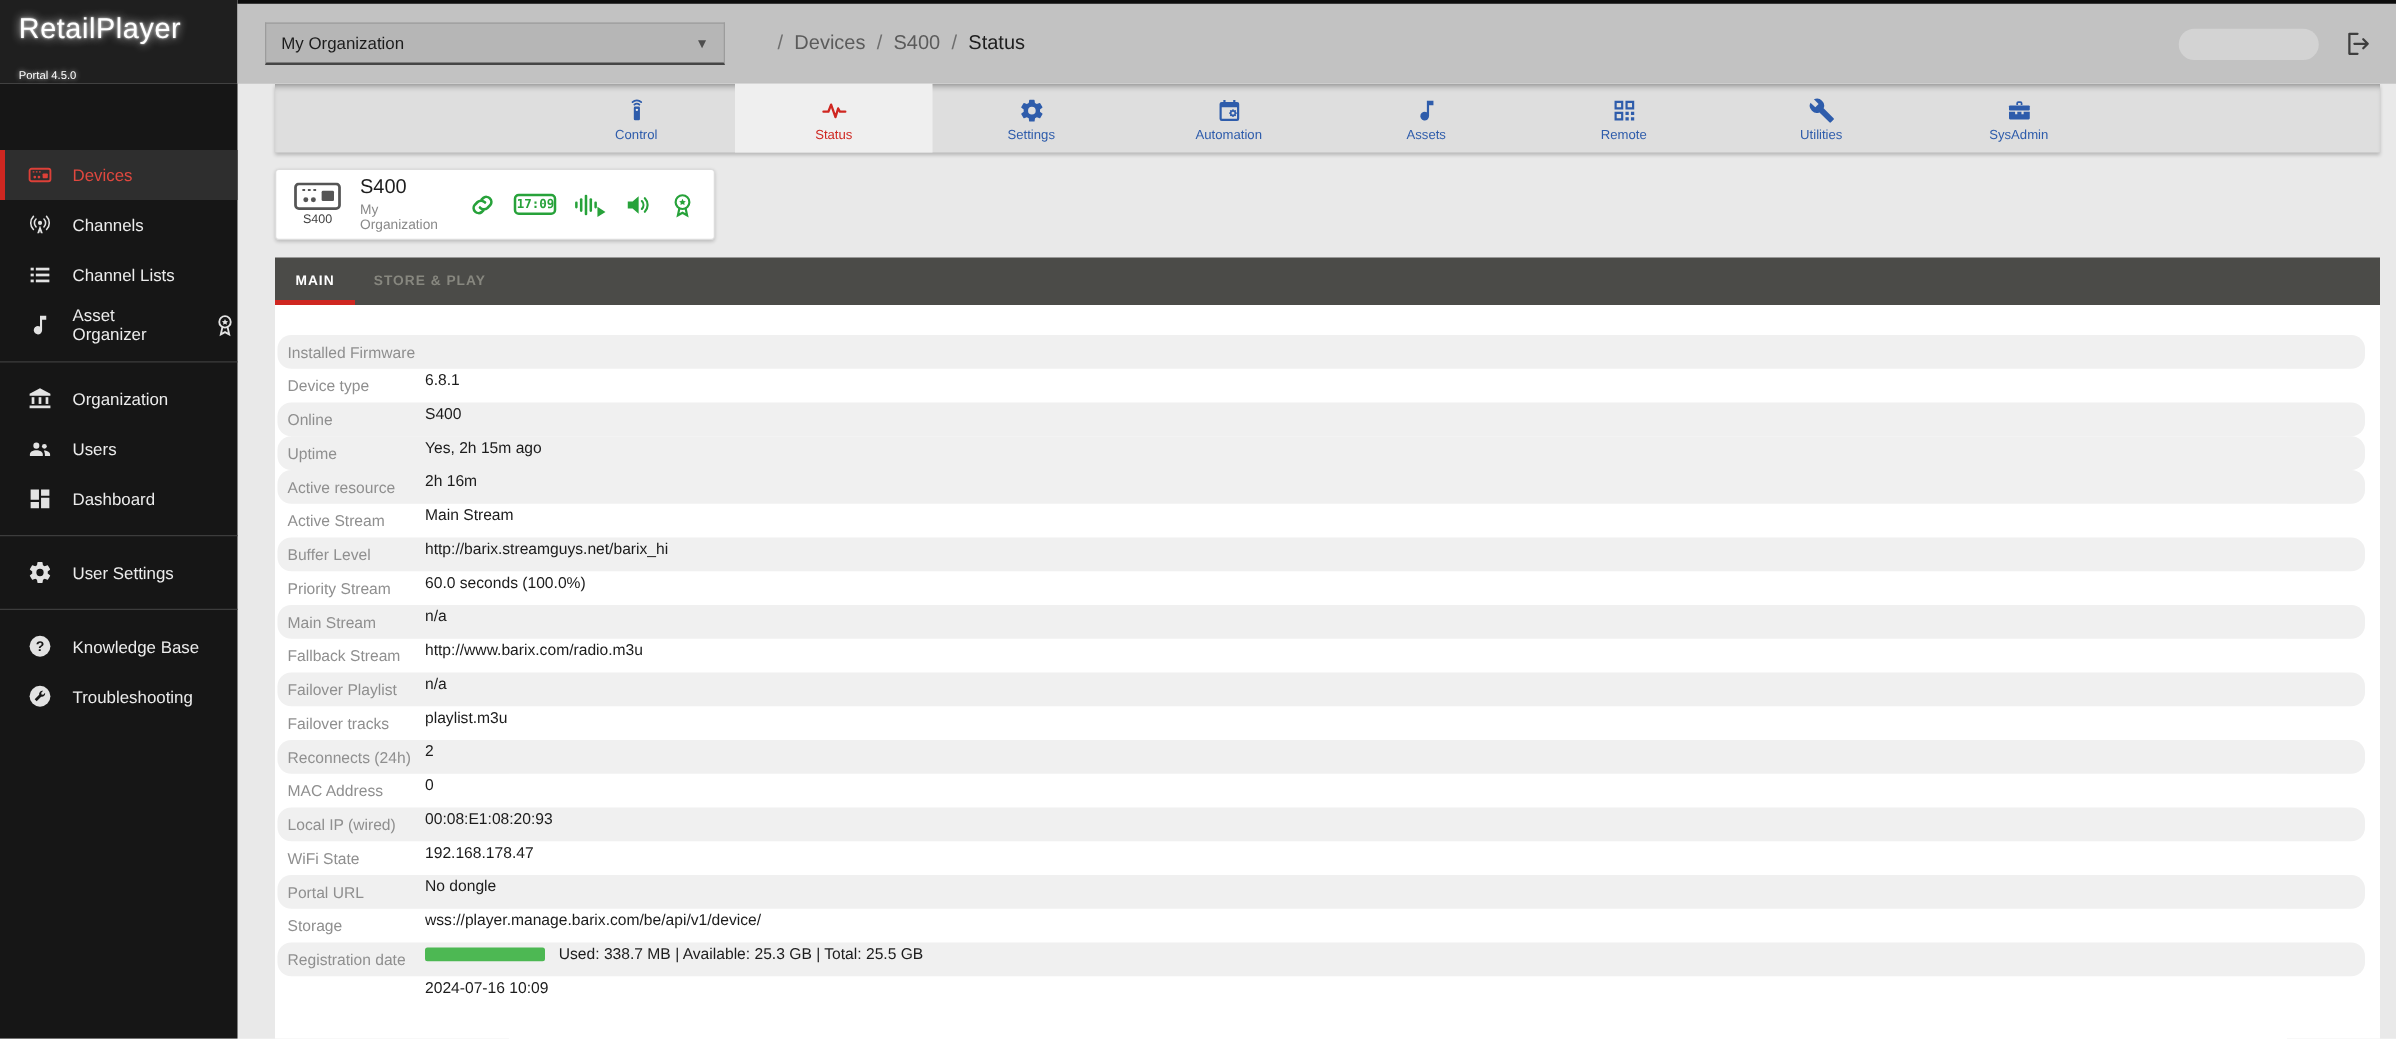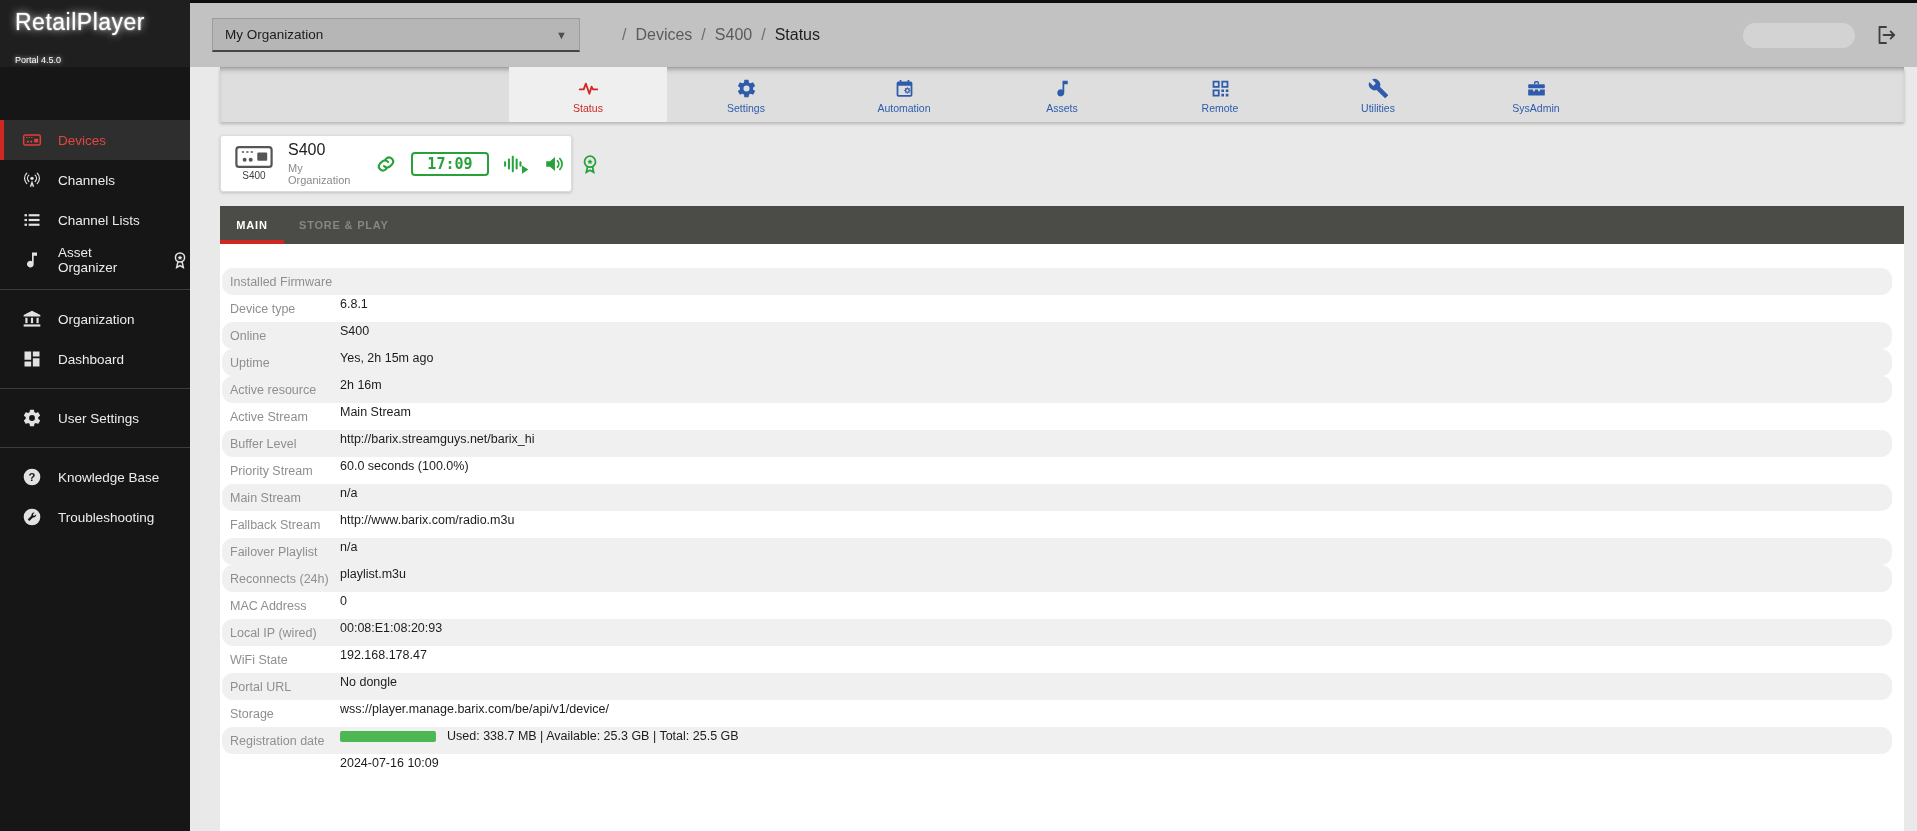--- a/index.html
+++ b/index.html
@@ -57,22 +57,22 @@
       gap:15px; padding:6px 14px; height:57px; }
   .thumb { display:flex; flex-direction:column; align-items:center; color:#555; flex-shrink:0; }
   .thumb svg { width:38px; height:22px; }
   .thumb-caption { font-size:10px; color:#3f3f3f; margin-top:2px; }
   .card-title { font-size:16px; color:#1d1d1d; }
   .card-sub { font-size:11px; color:#8a8a8a; margin-top:3px; }
   .card-icons { display:flex; align-items:center; gap:14px; margin-left:10px; color:var(--status-green); }
   .cicon { width:22px; height:22px; }
   .cicon.wide { width:26px; }
   .cicon svg { width:100%; height:100%; display:block; }
-  .clockbox { border:2px solid var(--status-green); border-radius:4px; padding:1px 14px;
-      font-family:"DejaVu Sans Mono", monospace; font-size:15px; font-weight:bold; color:var(--status-green); }
+  .clockbox { border:2px solid var(--status-green); border-radius:4px; padding:1px 0;
+      font-family:"DejaVu Sans Mono", monospace; font-size:10px; font-weight:bold; color:var(--status-green); }
 
   
   .subtab-bar { margin-top:14px; height:38px; background:#4b4b48; display:flex; }
   .subtab { min-width:64px; padding:0 15px; display:flex; align-items:center; justify-content:center;
       font-size:11px; font-weight:bold; letter-spacing:.8px; color:#87877f; position:relative; cursor:pointer; }
   .subtab.active { color:#fff; }
   .subtab.active::after { content:''; position:absolute; left:0; right:0; bottom:0; height:4px;
       background:var(--accent-red); }
 
   
@@ -178,20 +178,31 @@
             <rect x="10.7" y="10.5" width="2.6" height="6.5"></rect>
             <rect x="17.4" y="10.5" width="2.6" height="6.5"></rect>
             <rect x="2" y="18.5" width="20" height="2.6"></rect>
           </svg>
         </span>
         <span>Organization</span>
       </div>
       <div class="side-item">
         <span class="icon">
           <svg viewBox="0 0 24 24" fill="currentColor">
+            <circle cx="8.5" cy="9" r="2.9"></circle>
+            <circle cx="16.2" cy="9.7" r="2.3"></circle>
+            <path d="M2.3 17.6c0-2.6 2.8-4.1 6.2-4.1s6.2 1.5 6.2 4.1V19H2.3z"></path>
+            <path d="M15.7 13.6c2.9.1 6 1.4 6 3.8V19h-5v-1.4c0-1.6-.4-2.9-1-4z"></path>
+          </svg>
+        </span>
+        <span>Users</span>
+      </div>
+      <div class="side-item">
+        <span class="icon">
+          <svg viewBox="0 0 24 24" fill="currentColor">
             <path d="M3 13h8V3H3zM3 21h8v-6H3zM13 21h8V11h-8zM13 3v6h8V3z"></path>
           </svg>
         </span>
         <span>Dashboard</span>
       </div>
       <div class="side-divider"></div>
       <div class="side-item">
         <span class="icon">
           <svg viewBox="0 0 24 24">
             <path fill="currentColor" d="M19.4 13c.04-.33.06-.66.06-1s-.02-.67-.06-1l2.1-1.65a.5.5 0 0 0 .12-.64l-2-3.46a.5.5 0 0 0-.6-.22l-2.5 1a7.3 7.3 0 0 0-1.7-.98l-.37-2.65A.5.5 0 0 0 14 2h-4a.5.5 0 0 0-.5.42l-.37 2.65c-.62.25-1.18.59-1.7.98l-2.5-1a.5.5 0 0 0-.6.22l-2 3.46a.5.5 0 0 0 .12.64L4.56 11c-.05.33-.07.66-.07 1s.02.67.07 1l-2.11 1.65a.5.5 0 0 0-.12.64l2 3.46c.12.22.38.3.6.22l2.5-1c.52.4 1.08.73 1.7.98l.37 2.65c.04.24.25.42.5.42h4c.25 0 .46-.18.5-.42l.37-2.65a7.3 7.3 0 0 0 1.7-.98l2.5 1c.22.08.48 0 .6-.22l2-3.46a.5.5 0 0 0-.12-.64L19.4 13zM12 15.5a3.5 3.5 0 1 1 0-7 3.5 3.5 0 0 1 0 7z"></path>
@@ -215,20 +226,31 @@
             <circle cx="12" cy="12" r="10" fill="currentColor"></circle>
             <path d="M16.9 8.7a3.2 3.2 0 0 1-3.8 3.8l-4.3 4.3-1.9-1.9 4.3-4.3a3.2 3.2 0 0 1 3.8-3.8l-1.8 1.8.2 1.7 1.7.2z" fill="#161616"></path>
           </svg>
         </span>
         <span>Troubleshooting</span>
       </div>
     </div>
 
   <div class="main">
     <div class="tab-strip" id="tabstrip">
+        <div class="dtab">
+          <span class="icon">
+            <svg viewBox="0 0 24 24">
+              <path d="M8 4.2a5.7 5.7 0 0 1 8 0" fill="none" stroke="currentColor" stroke-width="1.6" stroke-linecap="round"></path>
+              <path d="M9.7 6.6a3.3 3.3 0 0 1 4.6 0" fill="none" stroke="currentColor" stroke-width="1.6" stroke-linecap="round"></path>
+              <rect x="9.2" y="8.3" width="5.6" height="12.5" rx="1.2" fill="currentColor"></rect>
+              <circle cx="12" cy="11.3" r="1.1" fill="#efefef"></circle>
+            </svg>
+          </span>
+          <div class="dtab-label">Control</div>
+        </div>
         <div class="dtab active">
           <span class="icon">
             <svg viewBox="0 0 24 24">
               <path d="M2 13h4.5L9 6.5l4 11.5 2.5-8 1.6 3H22" fill="none" stroke="currentColor" stroke-width="2.1" stroke-linecap="round" stroke-linejoin="round"></path>
             </svg>
           </span>
           <div class="dtab-label">Status</div>
         </div>
         <div class="dtab">
           <span class="icon">
@@ -399,20 +421,26 @@
             <span class="tvalue">
               <span>n/a</span>
             </span>
           </div>
           <div class="trow stripe">
             <span class="tlabel">Failover Playlist</span>
             <span class="tvalue">
               <span>playlist.m3u</span>
             </span>
           </div>
+          <div class="trow">
+            <span class="tlabel">Failover tracks</span>
+            <span class="tvalue">
+              <span>2</span>
+            </span>
+          </div>
           <div class="trow stripe">
             <span class="tlabel">Reconnects (24h)</span>
             <span class="tvalue">
               <span>0</span>
             </span>
           </div>
           <div class="trow">
             <span class="tlabel">MAC Address</span>
             <span class="tvalue">
               <span>00:08:E1:08:20:93</span>

